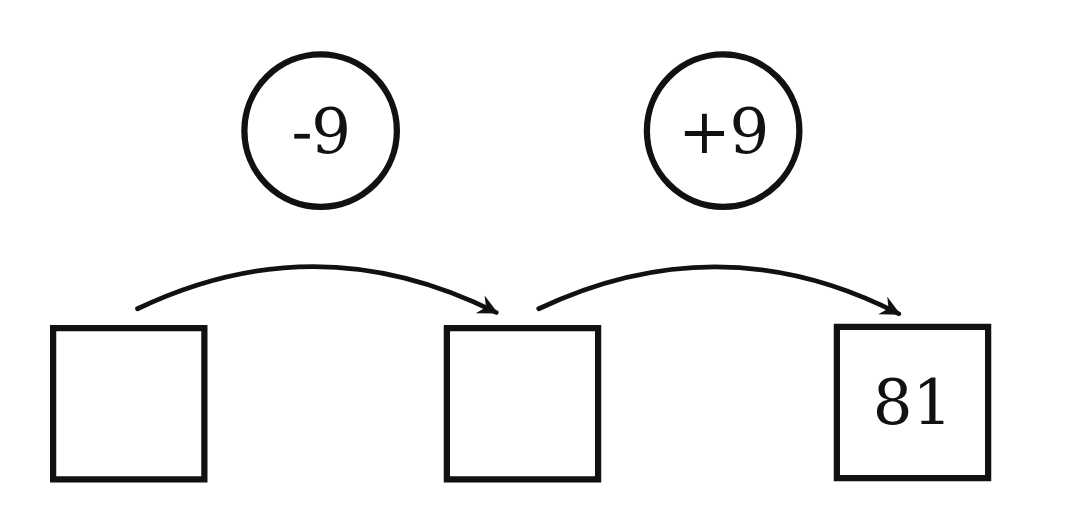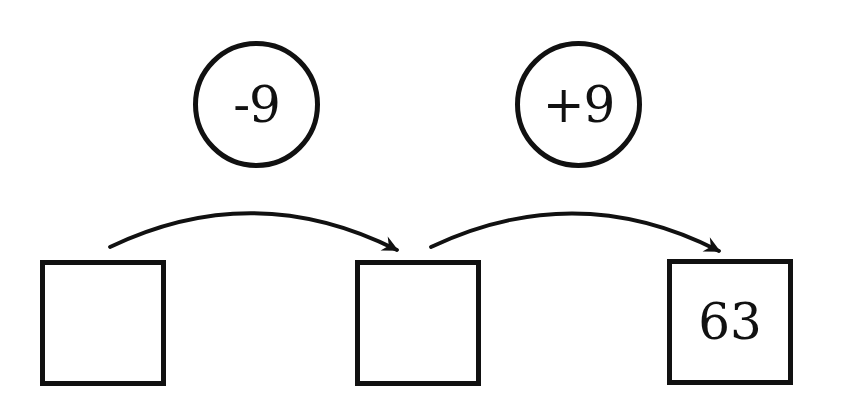--- a/index.html
+++ b/index.html
@@ -95,16 +95,16 @@
 
   <div class="value-box value-box-1">
     <span class="box-value"></span>
   </div>
 
   <div class="value-box value-box-2">
     <span class="box-value"></span>
   </div>
 
   <div class="value-box value-box-3">
-    <span class="box-value">63</span>
+    <span class="box-value">81</span>
   </div>
 
 </div>
 
 </body></html>

